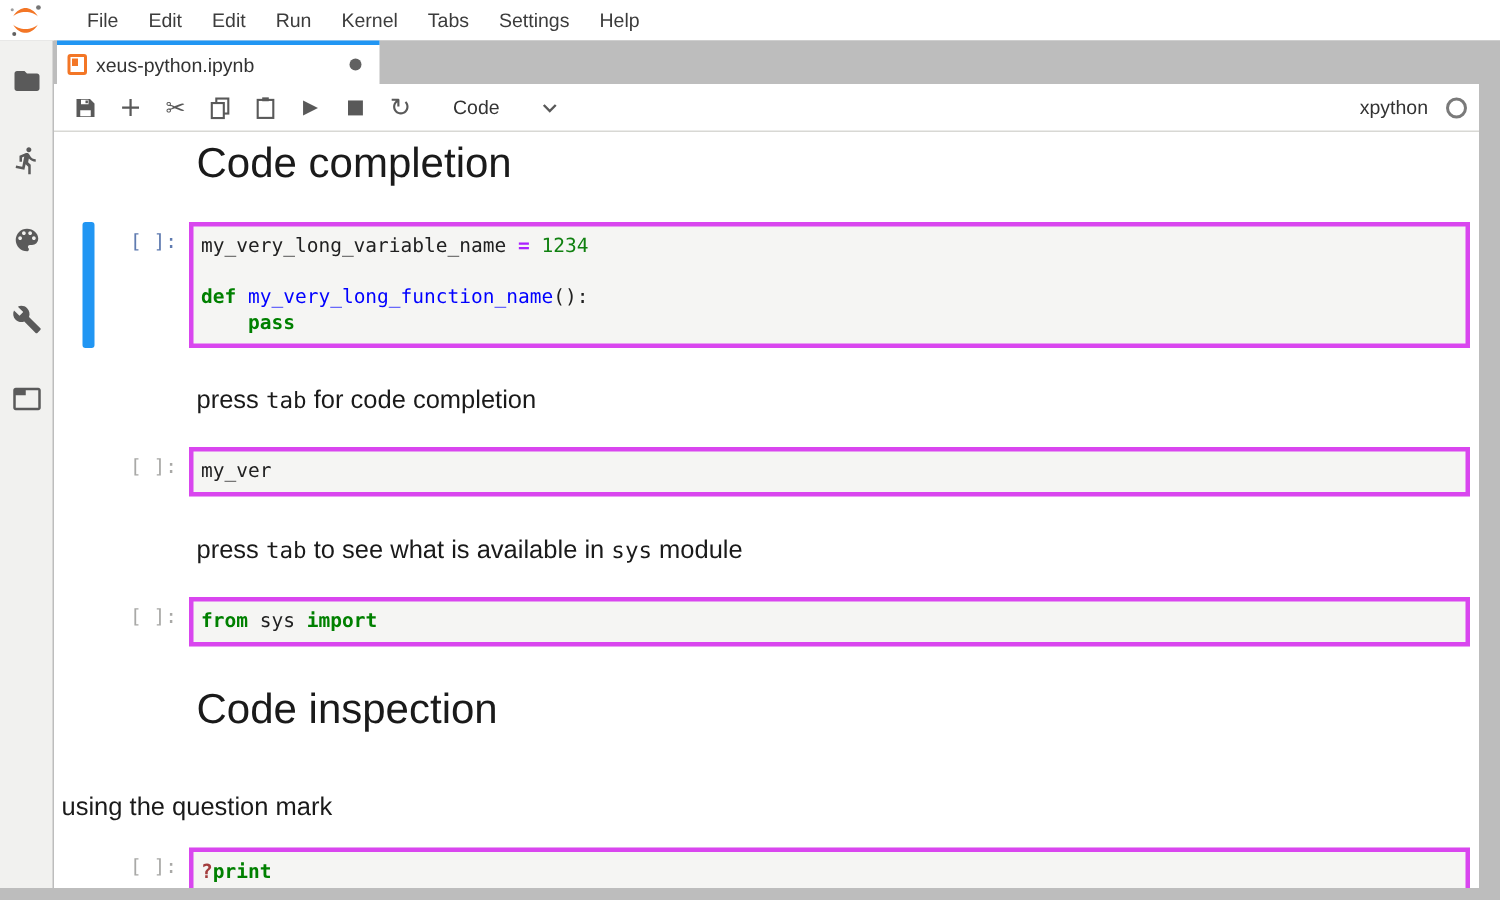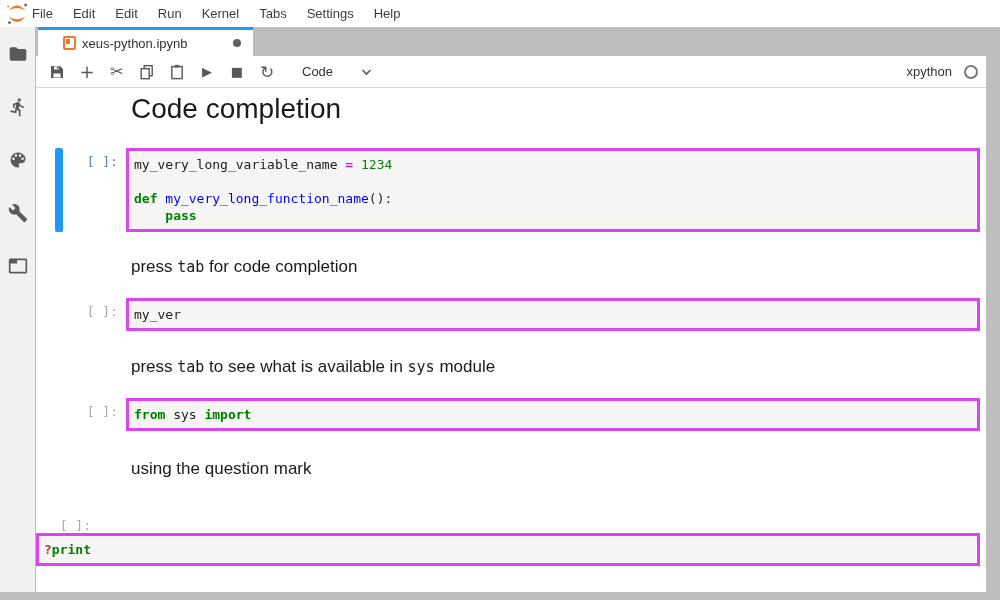--- a/index.html
+++ b/index.html
@@ -7,21 +7,21 @@
   body {
     position:relative;
     background:#bdbdbd;
     font-family:"Liberation Sans", sans-serif;
     color:#333;
   }
 
   
   .menubar {
     position:absolute; left:0; top:0; width:1000px; height:27px;
-    background:#ffffff; display:flex; align-items:center; padding-left:22px;
+    background:#ffffff; display:flex; align-items:center; padding-left:48px;
   }
   .logo { position:absolute; left:5px; top:2px; width:24px; height:24px; }
   .menu-item {
     font-size:13px; color:#3c3c3c; padding:0 10px; line-height:27px; cursor:default;
   }
 
   
   .sidebar {
     position:absolute; left:0; top:27px; width:35px; height:565px;
     background:#f1f1ef; display:flex; flex-direction:column; align-items:center;
@@ -31,21 +31,21 @@
   .side-icon svg { width:20px; height:20px; fill:#5a5a5a; }
 
   
   .tabbar {
     position:absolute; left:36px; top:27px; width:964px; height:29px;
     background:#bdbdbd; display:flex; align-items:flex-end;
   }
   .tab {
     margin-left:2px; width:215px; height:29px; background:#ffffff;
     border-top:3px solid var(--c-accent,#2196f3);
-    display:flex; align-items:center; padding:0 12px 0 25px; font-size:13px; color:#333;
+    display:flex; align-items:center; padding:0 12px 0 7px; font-size:13px; color:#333;
   }
   .tab-icon { width:13px; height:14px; margin-right:6px; position:relative;
     border:2px solid var(--c-brand,#f37626); border-radius:2px; background:#fff; }
   .tab-icon::after { content:""; position:absolute; left:1px; top:1px; width:4px; height:5px;
     background:var(--c-brand,#f37626); }
   .tab-label { white-space:nowrap; overflow:hidden; }
   .dirty-dot { margin-left:auto; width:8px; height:8px; border-radius:50%; background:#616161; }
 
   
   .toolbar {
@@ -254,20 +254,27 @@
         <div class="cell-content">
           <div class="editor">
             <div class="cm-line"><span class="tk-kw">from</span><span class="tk-pl"> sys </span><span class="tk-kw">import</span></div>
           </div>
         </div>
       </div>
       <div class="cell">
         <div class="collapser"></div>
         <div class="prompt"></div>
         <div class="cell-content">
+          <div class="md-h1">Code inspection</div>
+        </div>
+      </div>
+      <div class="cell">
+        <div class="collapser"></div>
+        <div class="prompt"></div>
+        <div class="cell-content">
           <div class="md-p">using the question mark</div>
         </div>
       </div>
       <div class="cell">
         <div class="collapser"></div>
         <div class="prompt">[ ]:</div>
         <div class="cell-content">
           <div class="editor">
             <div class="cm-line"><span class="tk-q">?</span><span class="tk-kw">print</span></div>
           </div>

